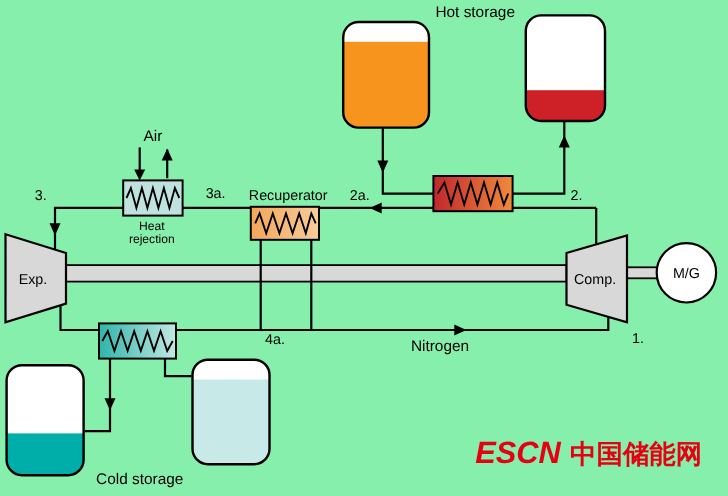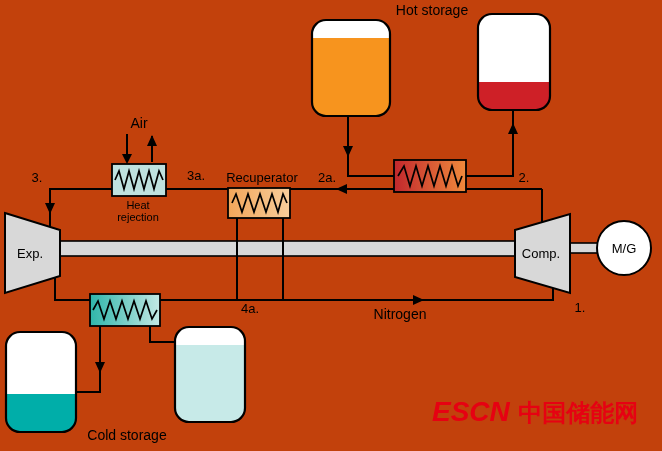--- a/index.html
+++ b/index.html
@@ -1,19 +1,19 @@
 <!DOCTYPE html>
 <html><head>
 <meta charset="utf-8">
 <style>
   html,body{margin:0;padding:0;background:#ffffff;}
   .canvas{
     position:relative;
     width:662px;height:451px;
-    background:#c2410c;
+    background:#86efac;
     font-family:"Liberation Sans", sans-serif;
     overflow:hidden;
   }
   svg text{
     font-family:"Liberation Sans", sans-serif;
     fill:#000000;
   }
   .lbl{font-size:13px;}
   .lbl-big{font-size:14px;}
   .lbl-small{font-size:11px;}

